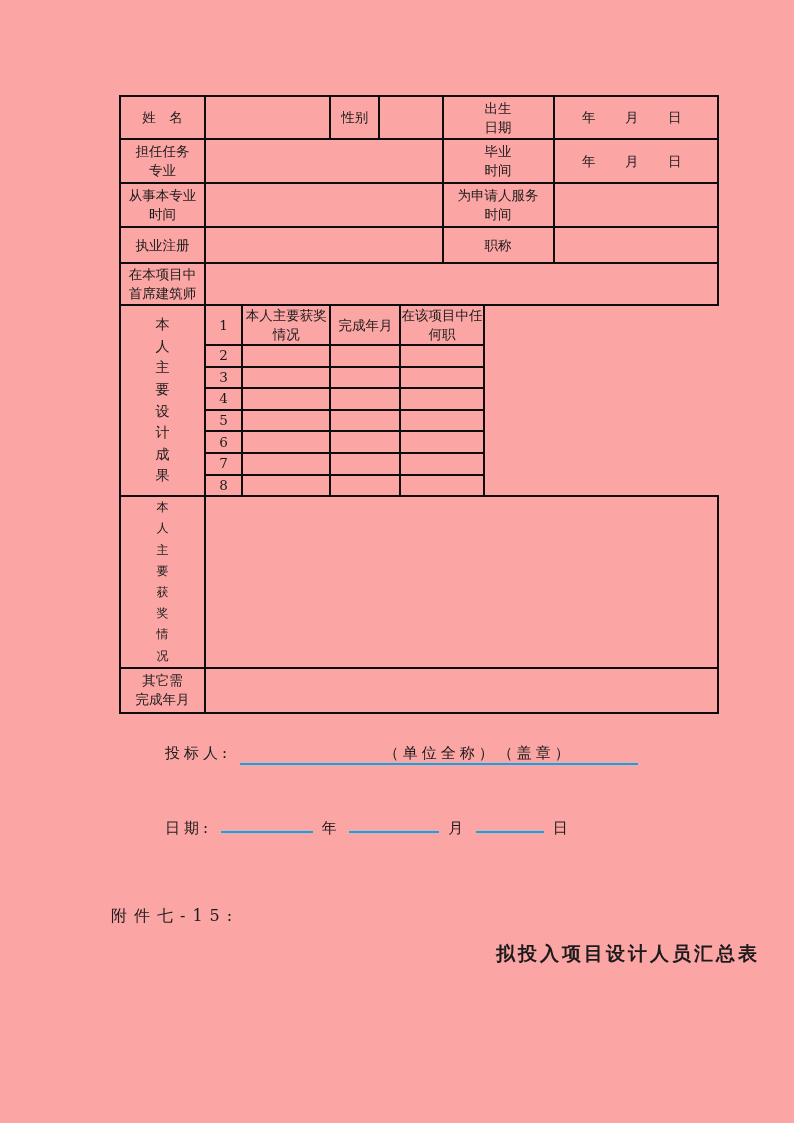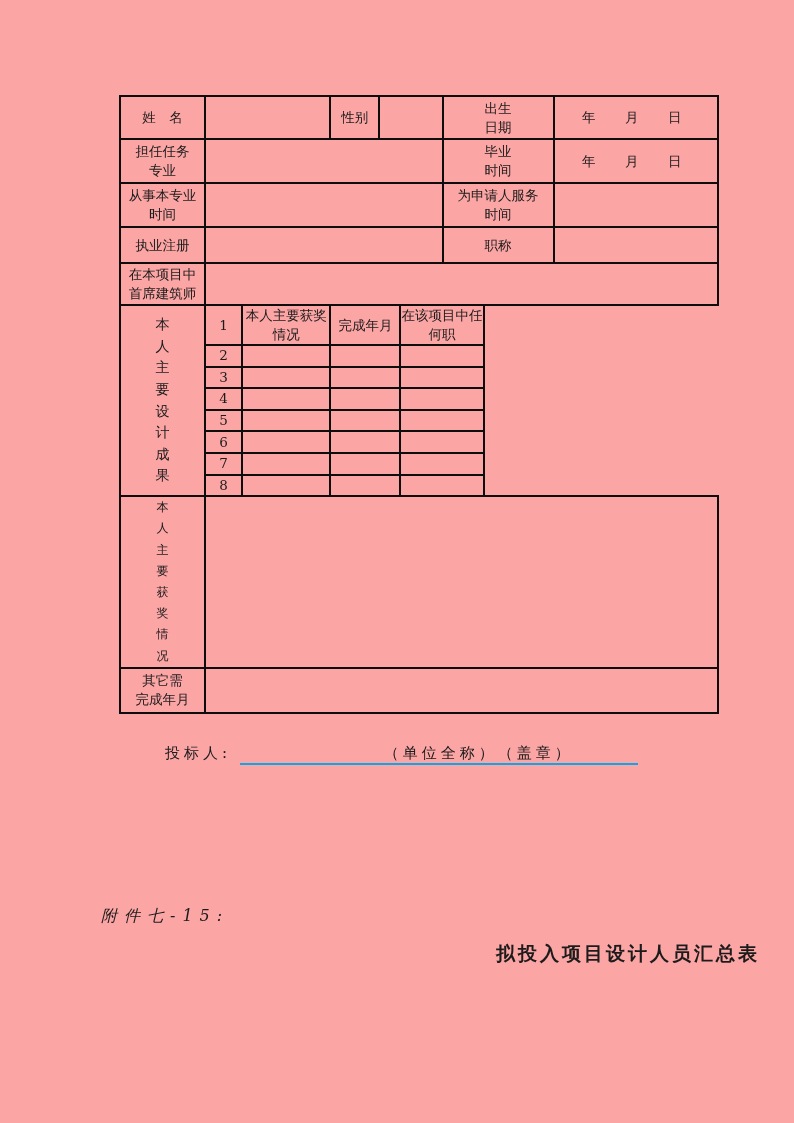--- a/index.html
+++ b/index.html
@@ -50,22 +50,22 @@
   .sig1{top:743px}
   .sig2{top:778px}
   .sig3{top:811px}
   .ul-bidder{width:398px;text-indent:80px}
   .ul-architect{width:338px;text-indent:45px}
   .ul-year{width:92px}
   .ul-month{width:90px}
   .ul-day{width:68px}
   
   .attach{
-    position:absolute;left:101px;top:906px;
-    font-size:16px;letter-spacing:7px;font-style:italic;
+    position:absolute;left:111px;top:906px;
+    font-size:16px;letter-spacing:7px;
   }
   .next-title{
     position:absolute;left:0;top:941px;width:760px;
     text-align:right;font-weight:bold;
     font-size:19px;letter-spacing:3px;
   }
 </style>
 </head>
 <body>
 
@@ -206,17 +206,26 @@
     </tr>
   </tbody>
     </table>
 
   <div class="sig sig1">
     <span>投标人:</span>
     <span class="ul ul-bidder">（单位全称）（盖章）</span>
   </div>
 
 
+  <div class="sig sig3">
+    <span>日期:</span>
+    <span class="ul ul-year"></span>
+    <span>年</span>
+    <span class="ul ul-month"></span>
+    <span>月</span>
+    <span class="ul ul-day"></span>
+    <span>日</span>
+  </div>
 
   <div class="attach">附件七-15:</div>
   <div class="next-title">拟投入项目设计人员汇总表</div>
 
 </div>
 
 </body></html>

